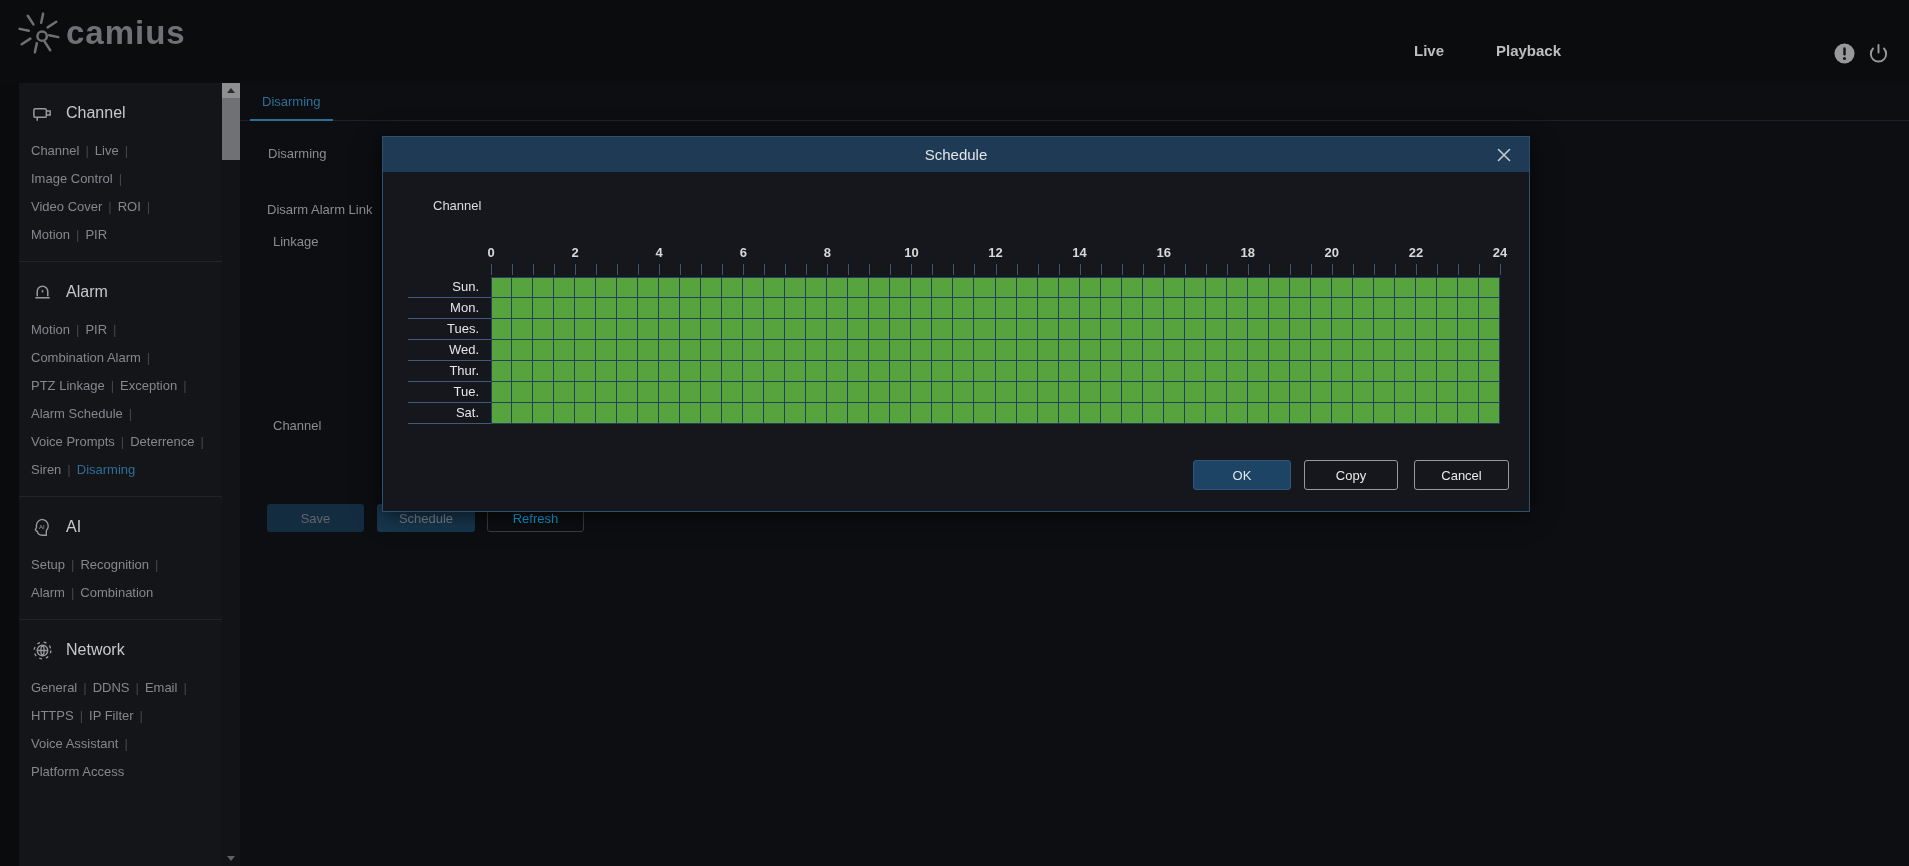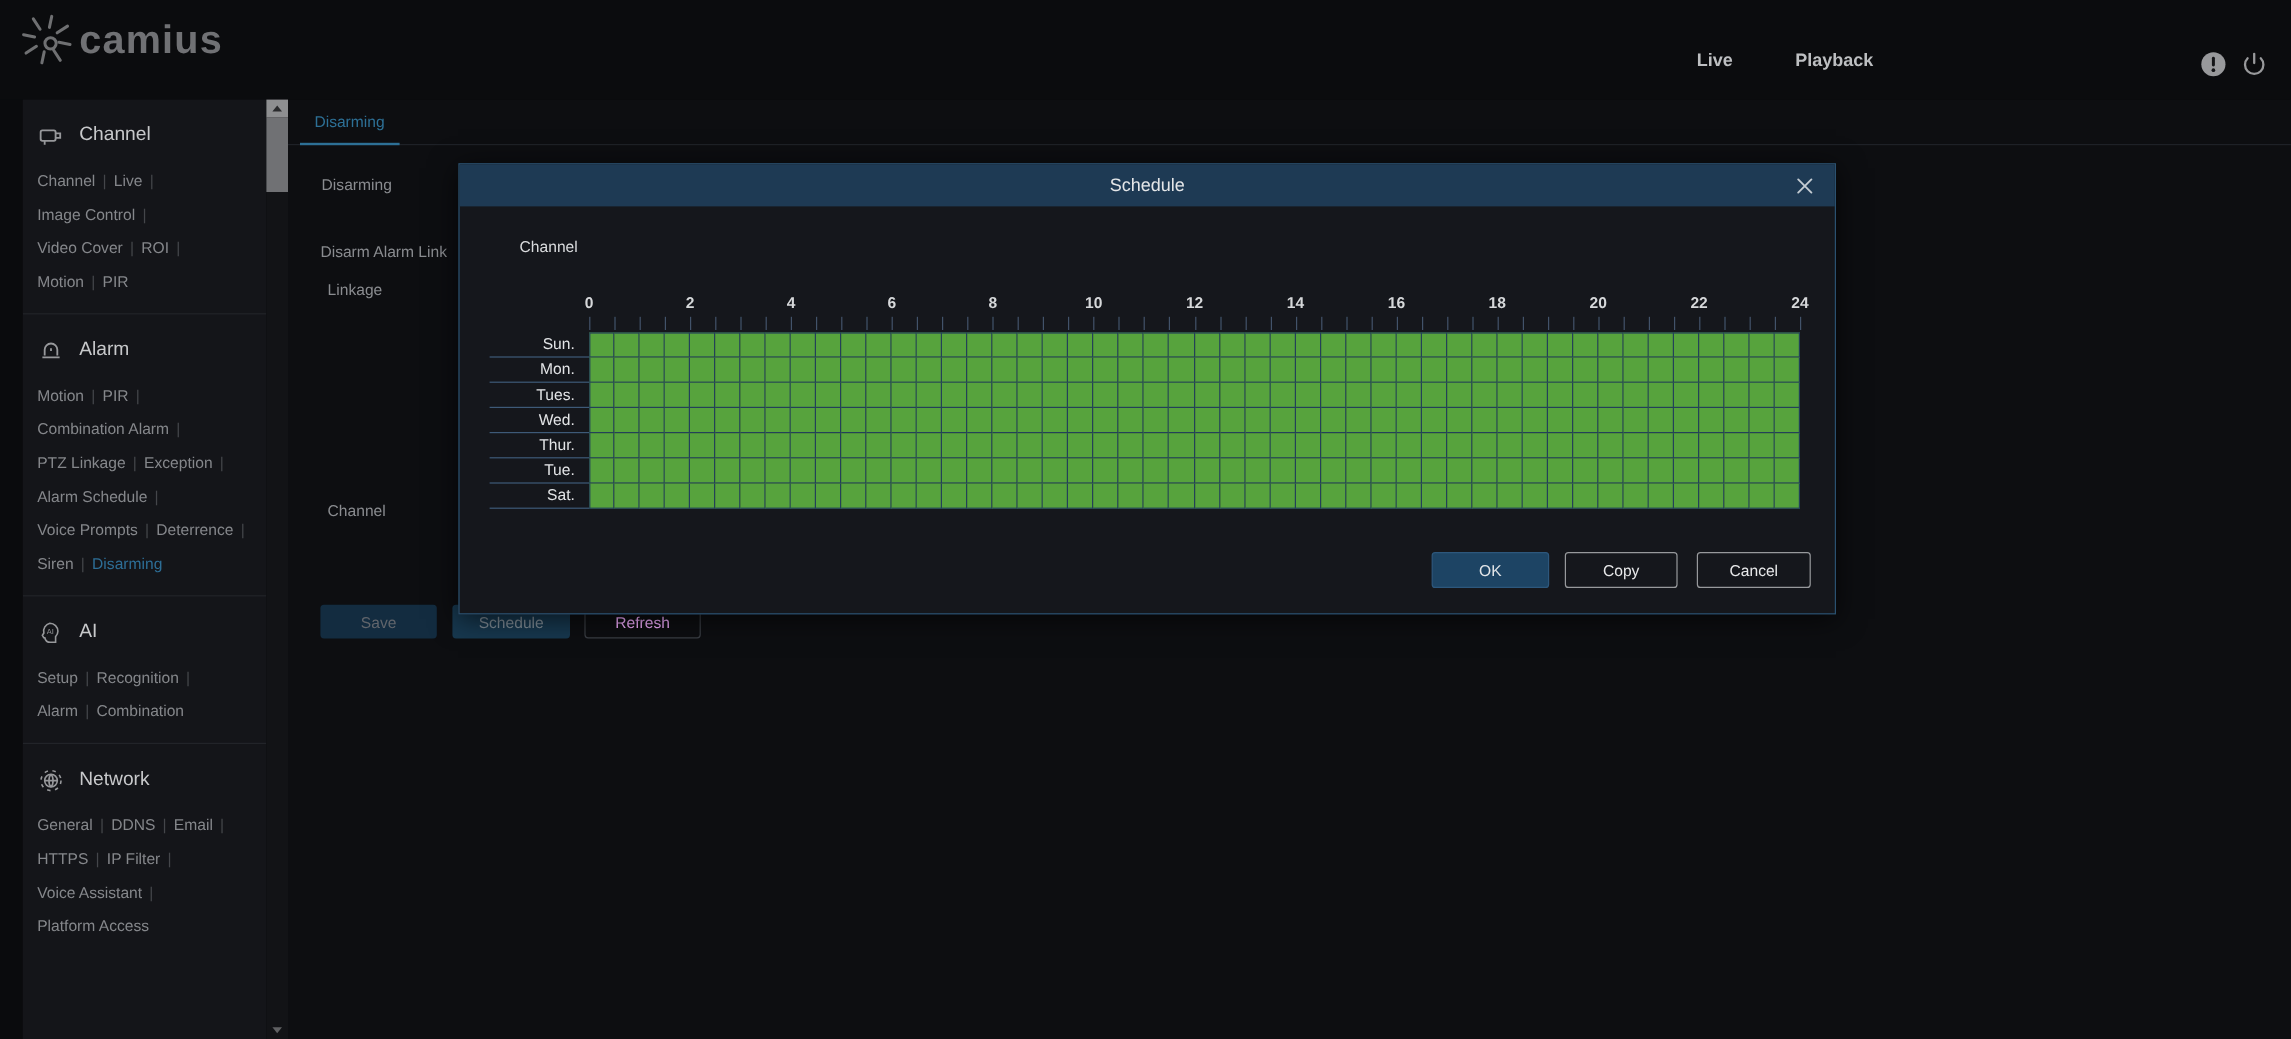--- a/index.html
+++ b/index.html
@@ -57,21 +57,21 @@
   .form-label { position:absolute; font-size:13px; color:#8a8c90; }
   .lbl-disarming { left:28px; top:63px; }
   .lbl-disarm-link { left:27px; top:119px; }
   .lbl-action { left:33px; top:151px; }
   .lbl-channel { left:33px; top:335px; }
   .main-btn { position:absolute; top:421px; width:97px; height:28px; font-size:13px;
     display:flex; align-items:center; justify-content:center; border-radius:3px; cursor:pointer;
     font-family:"Liberation Sans", sans-serif; }
   .btn-save { left:27px; background:#132c40; color:#61656b; border:none; }
   .btn-sched { left:137px; width:98px; background:#17384f; color:#7f8c96; border:none; }
-  .btn-refresh { left:247px; background:transparent; color:#f0abfc; border:1px solid #3a3e44; }
+  .btn-refresh { left:247px; background:transparent; color:#0ea5e9; border:1px solid #3a3e44; }
 
   
   .modal { position:absolute; left:382px; top:136px; width:1148px; height:376px; z-index:10;
     background:#15171c; border:1px solid #2a5170; box-shadow:0 4px 22px rgba(0,0,0,.65); }
   .modal-header { position:relative; height:35px; background:#1e3a54; display:flex;
     align-items:center; justify-content:center; color:#e4e6e8; font-size:15px; }
   .modal-close { position:absolute; right:14px; top:0; height:35px; width:22px;
     display:flex; align-items:center; justify-content:center; color:#c3cbd2; cursor:pointer; }
   .modal-close svg { width:14px; height:14px; }
   .m-channel-label { position:absolute; left:50px; top:61px; font-size:13px; color:#dadcde; }

